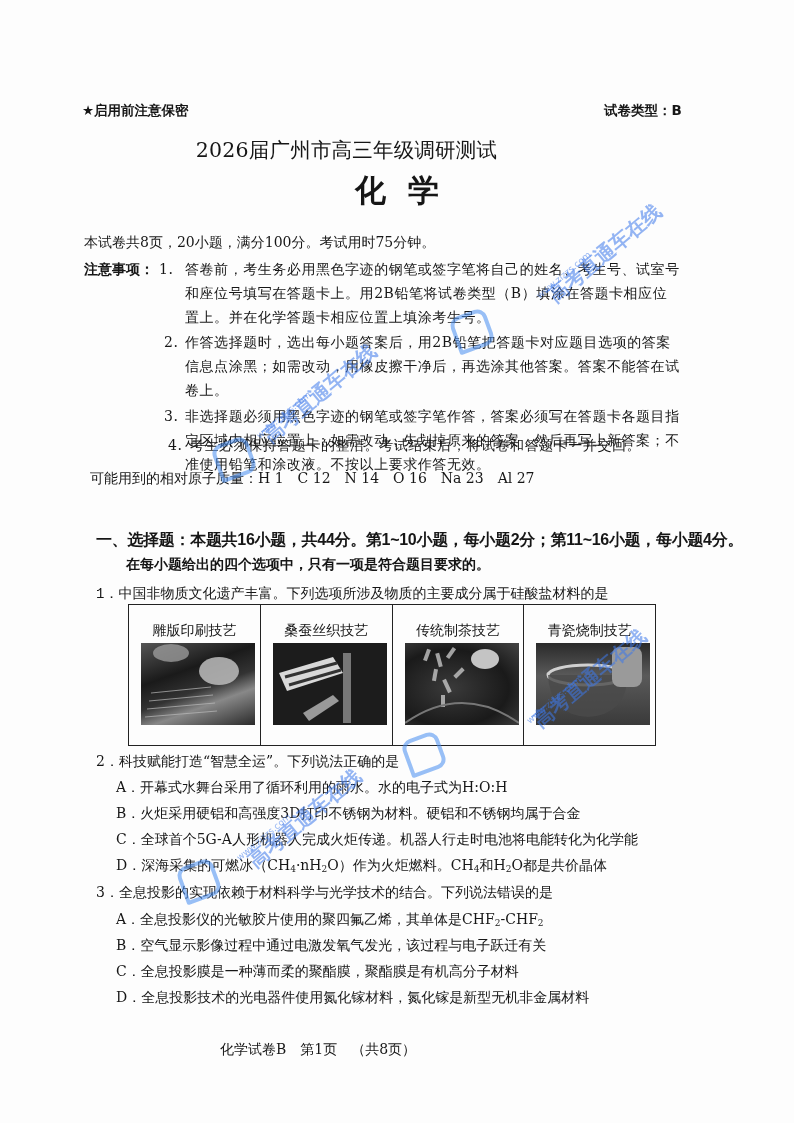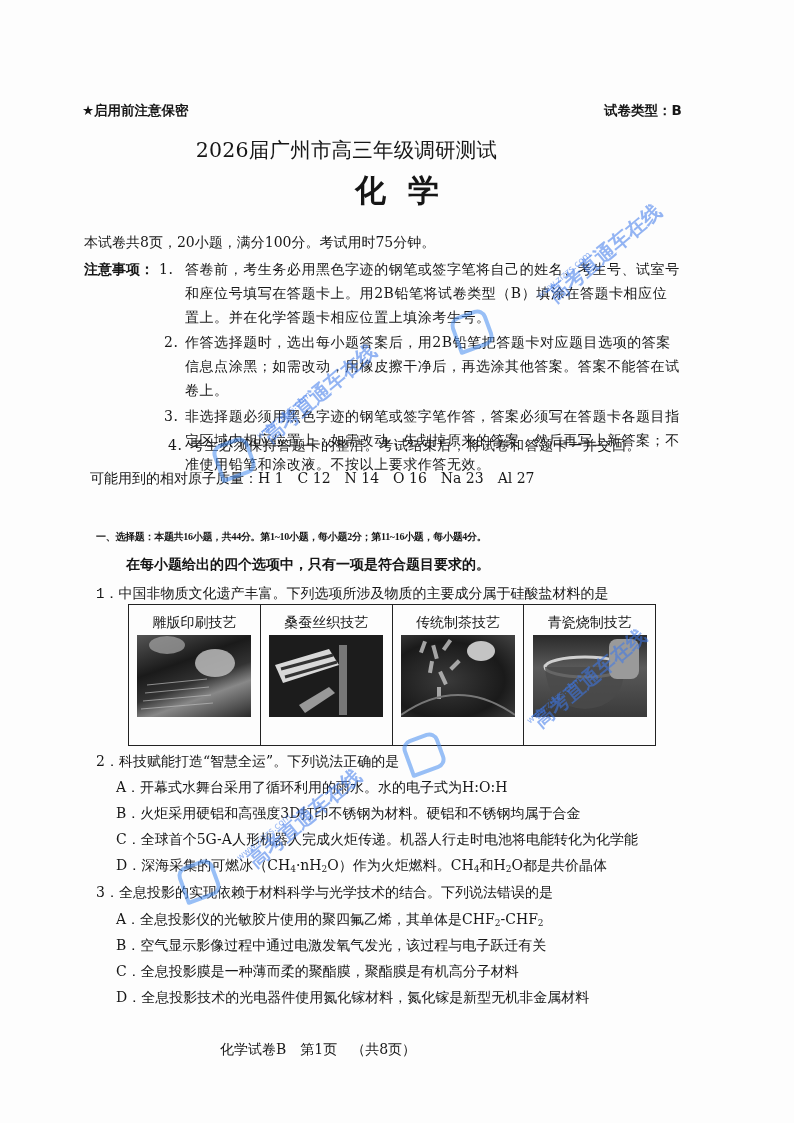--- a/index.html
+++ b/index.html
@@ -10,29 +10,29 @@
     }
     .abs { position: absolute; white-space: nowrap; }
     .hdr-left { left: 82px; top: 102px; font-size: 13.5px; font-weight: bold; font-family: "DejaVu Sans", sans-serif; }
     .hdr-right { left: 604px; top: 102px; font-size: 13.5px; font-weight: bold; font-family: "DejaVu Sans", sans-serif; }
     .title { left: 0; width: 693px; text-align: center; top: 136px; font-size: 20.5px; letter-spacing: 0.2px; }
     .subject { left: 0; width: 794px; text-align: center; top: 170px; font-size: 31px; font-weight: bold; font-family: "DejaVu Sans", sans-serif; letter-spacing: 22px; padding-left: 22px; box-sizing: border-box; }
     .t14 { font-size: 14px; }
     .intro { left: 84px; top: 234px; }
     .notes-label { left: 84px; top: 261px; font-weight: bold; font-family: Liberation Mono, monospace; font-size: 14px; }
     .note-line { font-size: 14px; letter-spacing: 0.55px; }
-    .section { left: 96px; top: 530px; font-size: 10px; font-weight: bold; font-family: Liberation Serif, serif; letter-spacing: -0.3px; }
+    .section { left: 96px; top: 530px; font-size: 16px; font-weight: bold; font-family: Liberation Sans, sans-serif; letter-spacing: -0.3px; }
     .section2 { left: 126px; top: 556px; font-size: 14px; font-weight: bold; font-family: "DejaVu Sans", sans-serif; }
     .q { font-size: 14px; }
     .opt { font-size: 14px; }
     table.q1 {
       position: absolute; left: 128px; top: 604px; width: 528px; height: 142px;
       border-collapse: collapse; table-layout: fixed;
     }
-    table.q1 td { border: 1.6px solid #222; text-align: center; vertical-align: top; padding: 4px; }
+    table.q1 td { border: 1.6px solid #222; text-align: center; vertical-align: top; padding: 12px; }
     table.q1 .cap { font-size: 14px; font-family: "DejaVu Sans", sans-serif; height: 22px; line-height: 22px; padding-top: 2px; }
     table.q1 .photo { margin: 2px auto 0; width: 114px; height: 82px; background: #222; position: relative; overflow: hidden; }
     table.q1 .lbl { font-size: 14px; height: 28px; line-height: 28px; vertical-align: middle; }
     .footer { left: 0; width: 636px; text-align: center; top: 1041px; font-size: 14px; }
     sub { font-size: 9px; vertical-align: -2px; }
     .wm { position: absolute; color: rgba(60,120,235,0.55); font-family: "DejaVu Sans", sans-serif; font-weight: bold; pointer-events: none; }
     .wm-logo { position: absolute; width: 30px; height: 30px; border: 4px solid rgba(70,140,240,0.55); border-radius: 10px 10px 10px 2px; transform: rotate(-20deg); }
   </style>
 </head>
 <body>

